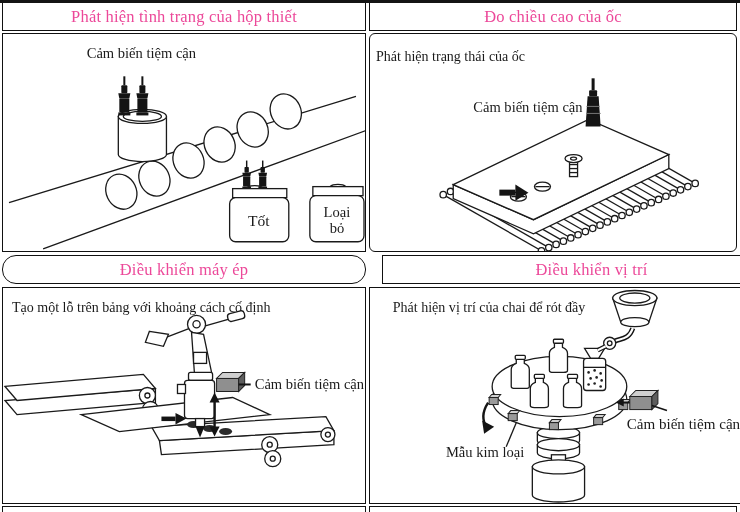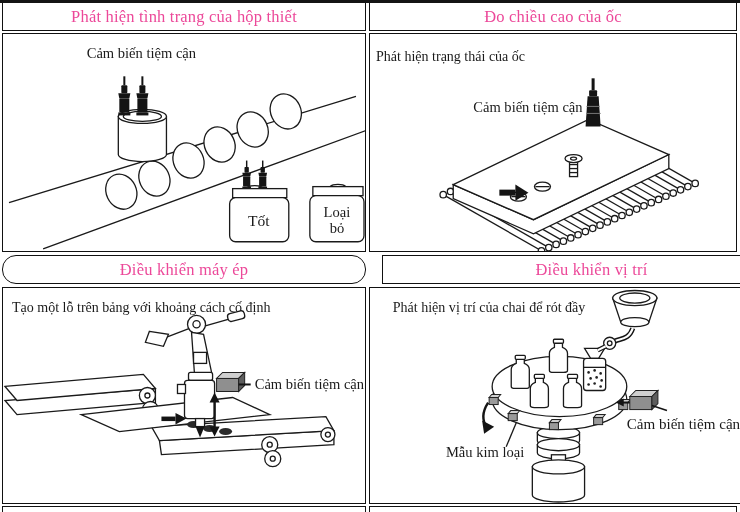--- a/index.html
+++ b/index.html
@@ -91,21 +91,21 @@
       <g>
         <rect class="wh" x="309" y="152" width="50" height="9"></rect>
         <path class="ln" d="M326,152 a9,4 0 0 1 16,0"></path>
         <rect class="wh" x="306" y="161" width="54" height="46" rx="6"></rect>
         <text text-anchor="middle" x="333" y="182">Loại</text>
         <text text-anchor="middle" x="333" y="198">bỏ</text>
       </g>
     </svg>
   </div>
 
-  <div class="cell" style="left:369px;top:33px;width:368px;height:219px;">
+  <div class="cell" style="left:369px;top:33px;width:368px;height:219px;border-radius:6px;">
     <svg viewBox="0 0 365 216">
       <text class="sub" x="6" y="27">Phát hiện trạng thái của ốc</text>
 
       <g id="rollers2">
           <line x1="73" y1="160" x2="171" y2="216" class="ln"></line>
           <circle cx="73" cy="160" r="3.2" class="wh"></circle>
           <circle cx="171" cy="216" r="3.2" class="wh"></circle>
           <line x1="80.3" y1="156.8" x2="178.3" y2="212.8" class="ln"></line>
           <circle cx="80.3" cy="156.8" r="3.2" class="wh"></circle>
           <circle cx="178.3" cy="212.8" r="3.2" class="wh"></circle>

